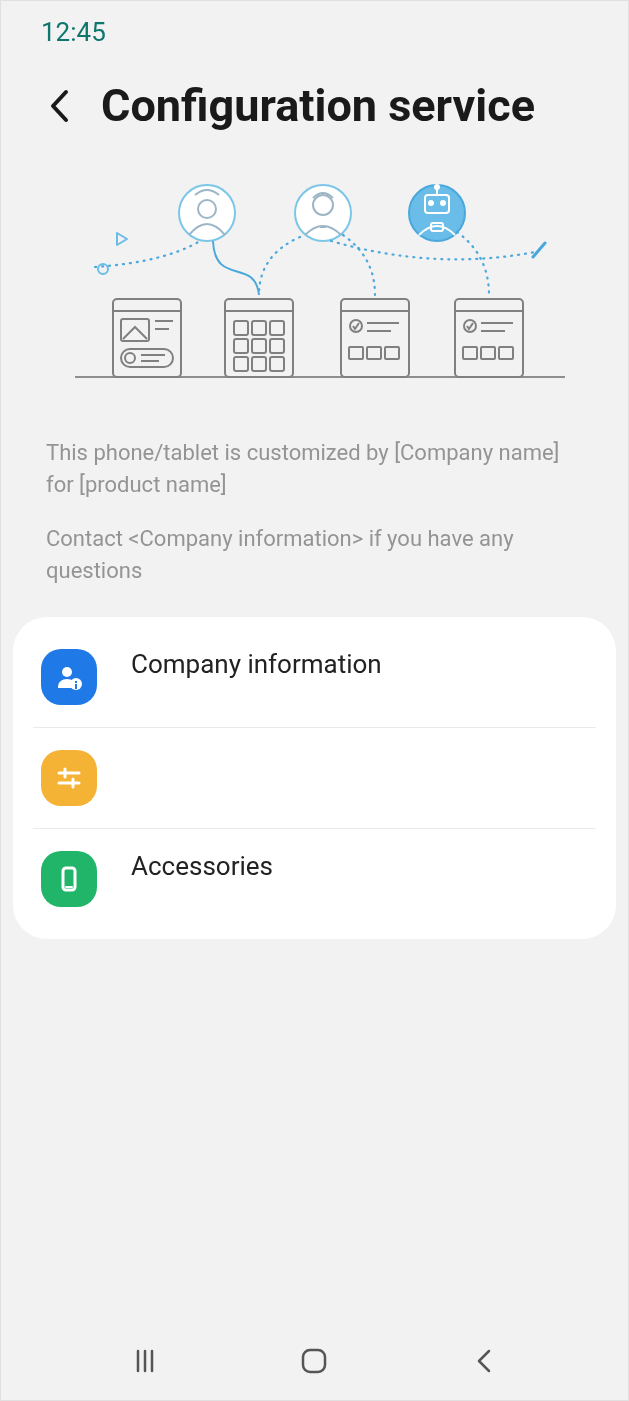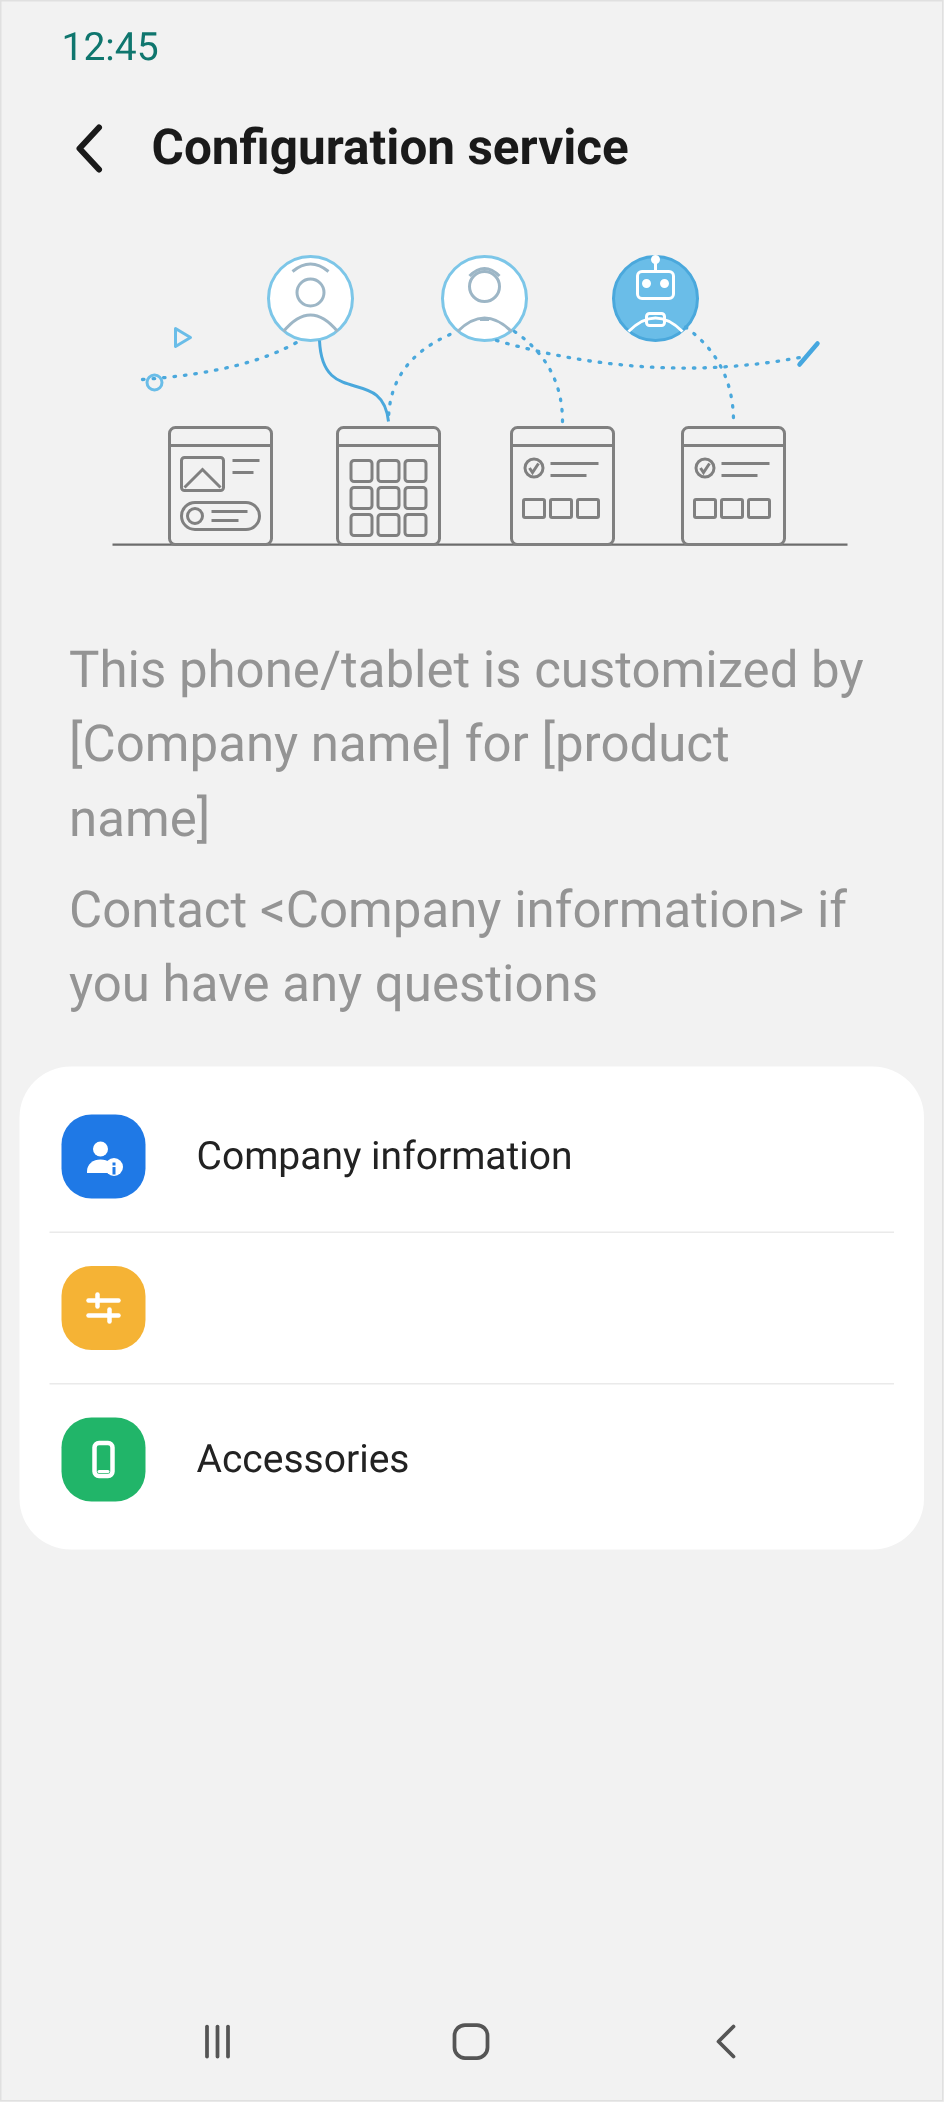--- a/index.html
+++ b/index.html
@@ -24,44 +24,44 @@
     }
     .back {
       width: 36px;
       height: 36px;
       display: flex;
       align-items: center;
       justify-content: center;
       cursor: pointer;
     }
     .title {
-      font-size: 33px;
+      font-size: 45px;
       font-weight: 700;
     }
     .hero {
       padding: 25px 45px 0;
       display: flex;
       justify-content: center;
     }
     .desc {
       padding: 40px 45px 30px;
-      font-size: 34px;
+      font-size: 22px;
       color: #949494;
       line-height: 1.45;
     }
-    .desc p + p { margin-top: 12px; }
+    .desc p + p { margin-top: 22px; }
     .card {
       margin: 0 12px;
       background: #ffffff;
       border-radius: 34px;
       padding: 10px 20px;
     }
     .item {
       display: flex;
-      align-items: center;
+      align-items: flex-start;
       gap: 34px;
       padding: 22px 8px;
       cursor: pointer;
     }
     .item:not(:last-child) {
       border-bottom: 1px solid #eaeaea;
     }
     .icon-squircle {
       width: 56px;
       height: 56px;

